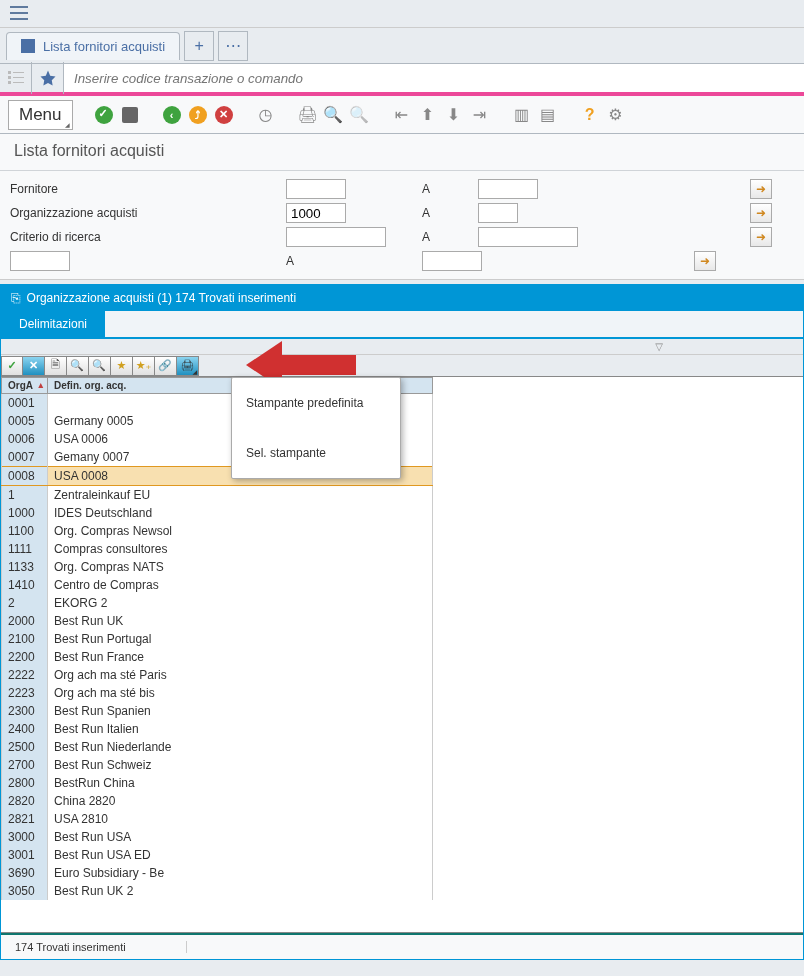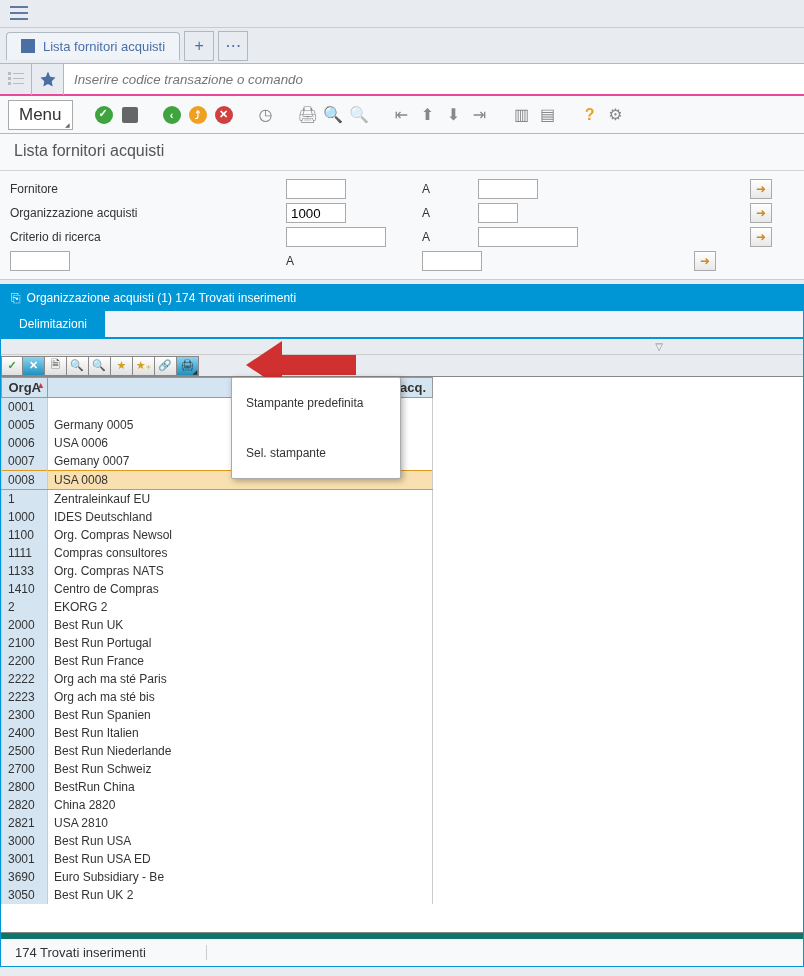--- a/index.html
+++ b/index.html
@@ -10,21 +10,21 @@
     .hamburger { width: 18px; height: 14px; display: flex; flex-direction: column; justify-content: space-between; cursor: pointer; }
     .hamburger span { height: 2px; background: #5f7a9e; }
     
     
     .tab-bar { display: flex; align-items: center; height: 36px; padding: 0 6px; border-bottom: 1px solid #b0b8c0; }
     .tab { display: flex; align-items: center; gap: 8px; padding: 6px 14px; background: #f0f4f8; border: 1px solid #b0b8c0; border-bottom: none; border-radius: 4px 4px 0 0; color: #4a6fa5; font-size: 13px; }
     .tab-icon { width: 14px; height: 14px; background: #4a6fa5; }
     .tab-plus, .tab-dots { display: flex; align-items: center; justify-content: center; width: 30px; height: 30px; margin-left: 4px; border: 1px solid #b0b8c0; color: #4a6fa5; font-size: 16px; cursor: pointer; }
     
     
-    .cmd-bar { display: flex; align-items: center; height: 32px; border-bottom: 2px solid #ec4899; }
+    .cmd-bar { display: flex; align-items: center; height: 32px; border-bottom: 4px solid #ec4899; }
     .list-icon, .star-icon { width: 32px; height: 32px; display: flex; align-items: center; justify-content: center; border-right: 1px solid #b0b8c0; }
     .star-icon svg { fill: #4a6fa5; }
     .cmd-input { flex: 1; height: 100%; border: none; padding: 0 10px; background: #fff; font-style: italic; color: #888; outline: none; }
     
     
     .main-toolbar { display: flex; align-items: center; height: 38px; padding: 4px 8px; gap: 4px; border-bottom: 1px solid #b0b8c0; background: #f8f9fa; }
     .menu-btn { padding: 4px 10px; border: 1px solid #aaa; background: #fff; font-size: 17px; cursor: pointer; position: relative; }
     .menu-btn::after { content: "◢"; font-size: 6px; position: absolute; bottom: 1px; right: 2px; color: #666; }
     .tool-sep { width: 12px; }
     .tool-icon { width: 22px; height: 22px; display: flex; align-items: center; justify-content: center; cursor: pointer; font-size: 16px; }
@@ -69,29 +69,29 @@
     .red-arrow-shaft { position: absolute; left: 30px; top: 14px; width: 80px; height: 20px; background: #d03030; }
     .red-arrow-head { position: absolute; left: 0; top: 0; width: 0; height: 0; border-top: 24px solid transparent; border-bottom: 24px solid transparent; border-right: 36px solid #d03030; }
     
     
     .dropdown { position: absolute; left: 230px; top: 22px; background: #fff; border: 1px solid #aaa; box-shadow: 2px 2px 6px rgba(0,0,0,0.3); z-index: 10; border-radius: 2px; min-width: 170px; }
     .dropdown-item { padding: 18px 14px; font-size: 12px; cursor: pointer; }
     
     
     .grid-wrapper { height: 556px; overflow: hidden; background: #fff; border-bottom: 1px solid #888; }
     .data-grid { width: 432px; border-collapse: collapse; font-size: 12px; }
-    .data-grid th { background: #d4e4f0; border: 1px solid #999; padding: 2px 6px; text-align: right; font-weight: bold; font-size: 13px; position: relative; }
+    .data-grid th { background: #d4e4f0; border: 1px solid #999; padding: 2px 6px; text-align: left; font-weight: bold; font-size: 10px; position: relative; }
     .data-grid th.sort::after { content: "▴"; color: #c04040; font-size: 9px; position: absolute; right: 4px; }
     .data-grid td { border-left: 1px solid #ccc; border-right: 1px solid #ccc; padding: 2px 6px; }
     .data-grid td:first-child { background: #d4e4f0; width: 46px; }
     .data-grid tr.selected td { background: #f8e0b0; border-top: 1px solid #e09820; border-bottom: 1px solid #e09820; }
     .data-grid tr.selected td:first-child { background: #d4e4f0; }
     
     
-    .status-bar { padding: 6px 14px; font-size: 13px; color: #333; border-top: 6px solid #0f766e; background: #f8f9fa; display: flex; }
+    .status-bar { padding: 6px 14px; font-size: 11px; color: #333; border-top: 2px solid #0f766e; background: #f8f9fa; display: flex; }
     .status-sep { width: 1px; background: #ccc; margin: 0 200px 0 60px; }
   </style>
 </head>
 <body>
 
 <div class="hamburger-bar">
   <div class="hamburger">
     <span></span>
       <span></span>
       <span></span>

